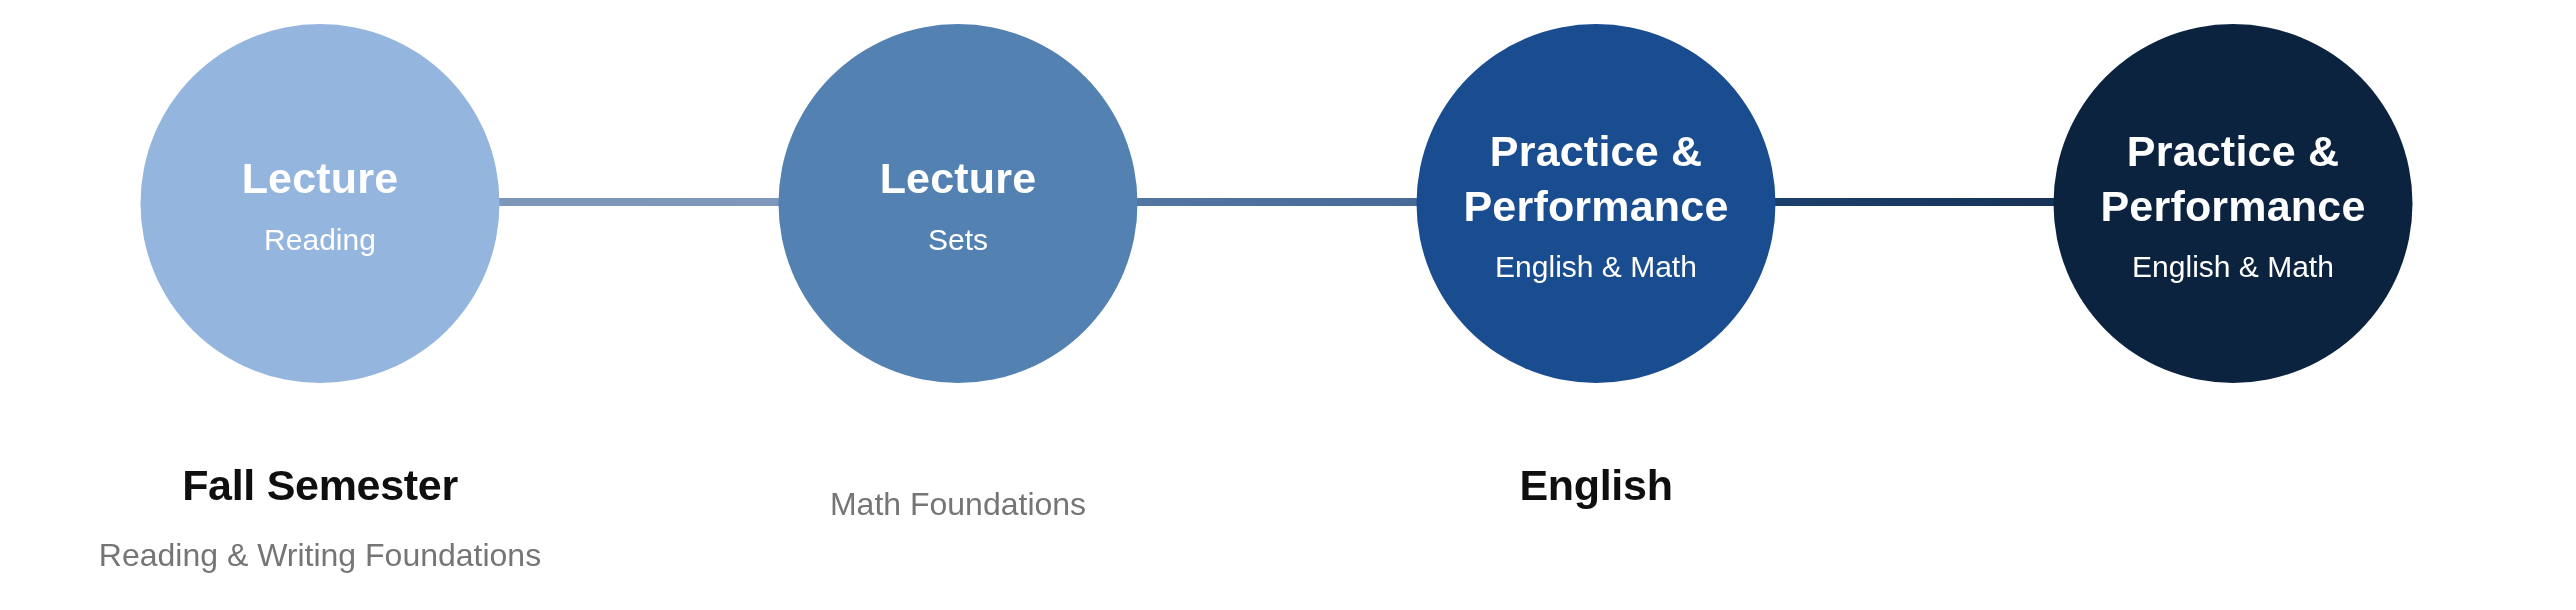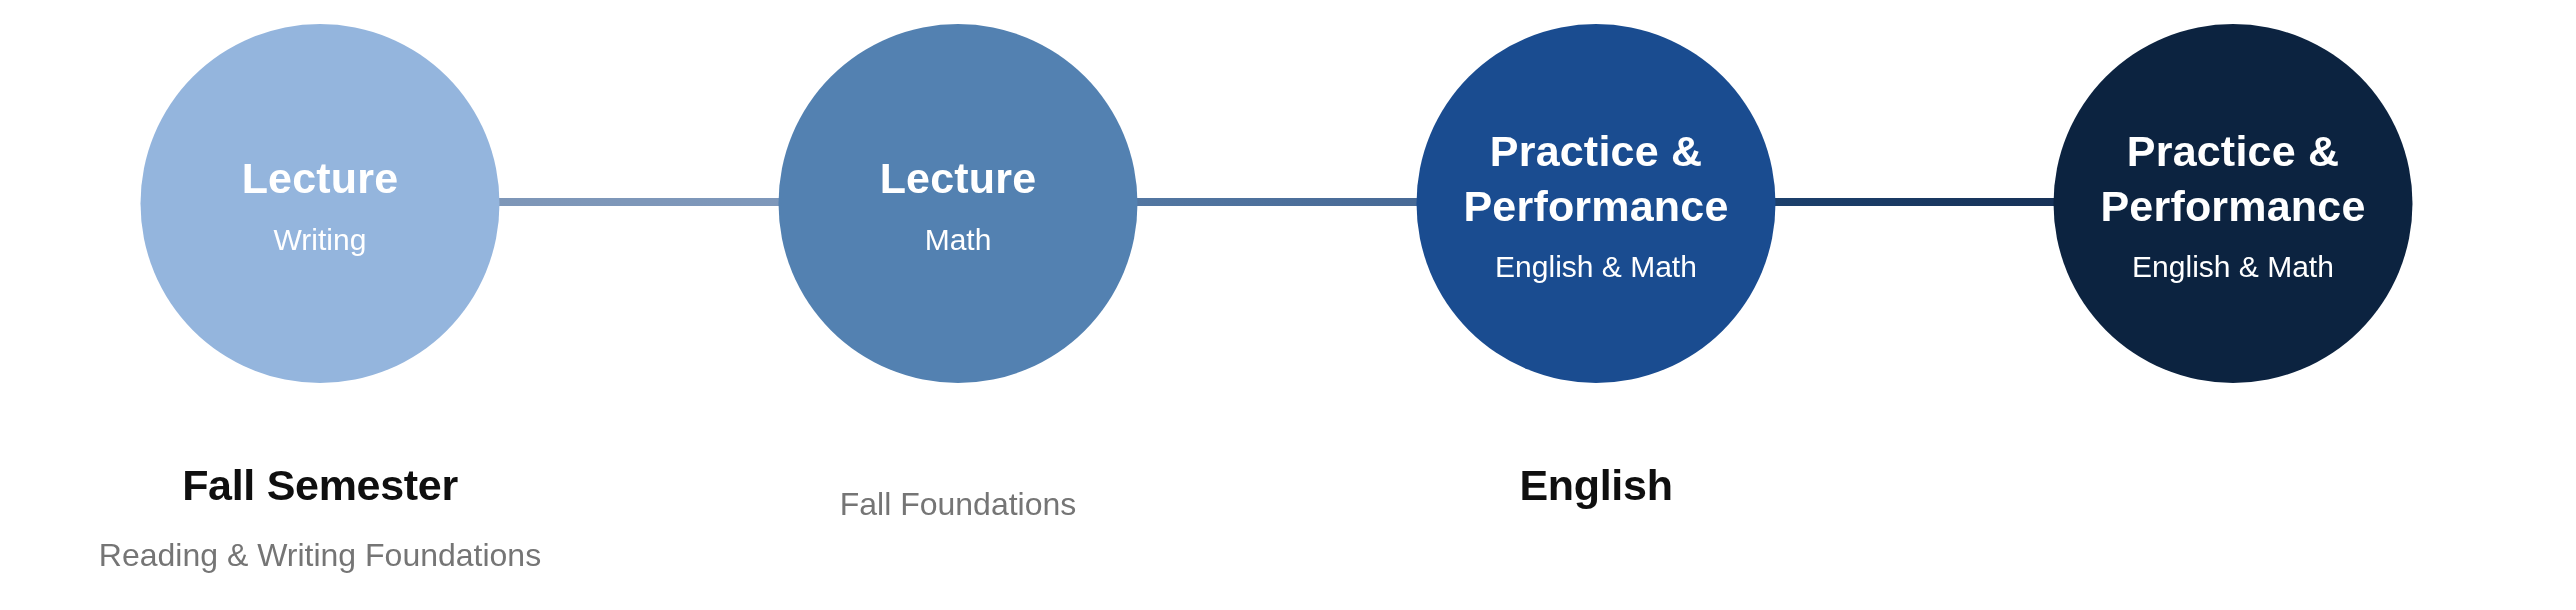--- a/index.html
+++ b/index.html
@@ -70,35 +70,35 @@
 
 <div class="canvas">
 
   <div class="connector" style="left: 320px; width: 639px; background: linear-gradient(90deg, rgb(126, 150, 182), rgb(126, 152, 188));"></div>
   <div class="connector" style="left: 958px; width: 638px; background: linear-gradient(90deg, rgb(90, 127, 169), rgb(64, 97, 142));"></div>
   <div class="connector" style="left: 1596px; width: 637px; background: linear-gradient(90deg, rgb(31, 73, 121), rgb(20, 41, 75));"></div>
 
   <section class="stage" style="left:320px">
     <div class="circle" style="background: rgb(148, 181, 221);">
       <div class="circle-title">Lecture</div>
-      <div class="circle-subtitle">Writing</div>
+      <div class="circle-subtitle">Reading</div>
     </div>
     <div class="stage-label">
       <div class="label-title">Fall Semester</div>
       <div class="label-subtitle">Reading &amp; Writing Foundations</div>
     </div>
   </section>
 
   <section class="stage" style="left:958px">
     <div class="circle" style="background: rgb(83, 129, 177);">
       <div class="circle-title">Lecture</div>
-      <div class="circle-subtitle">Math</div>
+      <div class="circle-subtitle">Sets</div>
     </div>
     <div class="stage-label">
-      <div class="label-subtitle">Fall Foundations</div>
+      <div class="label-subtitle">Math Foundations</div>
     </div>
   </section>
 
   <section class="stage" style="left:1596px">
     <div class="circle" style="background: rgb(26, 76, 144);">
       <div class="circle-title">Practice &amp;
 Performance</div>
       <div class="circle-subtitle">English &amp; Math</div>
     </div>
     <div class="stage-label">

